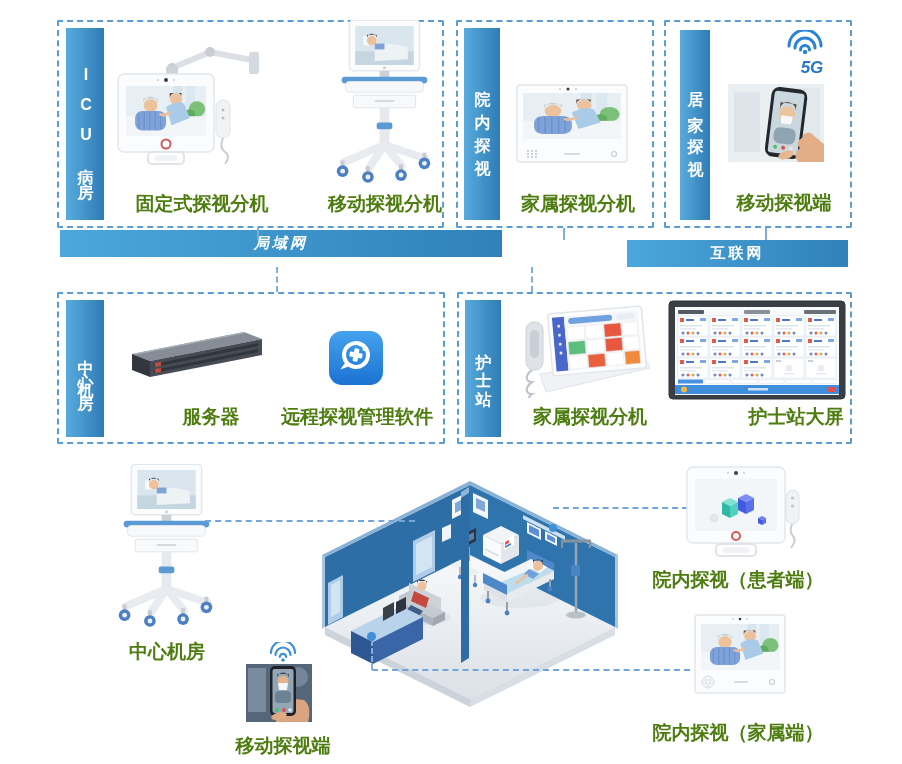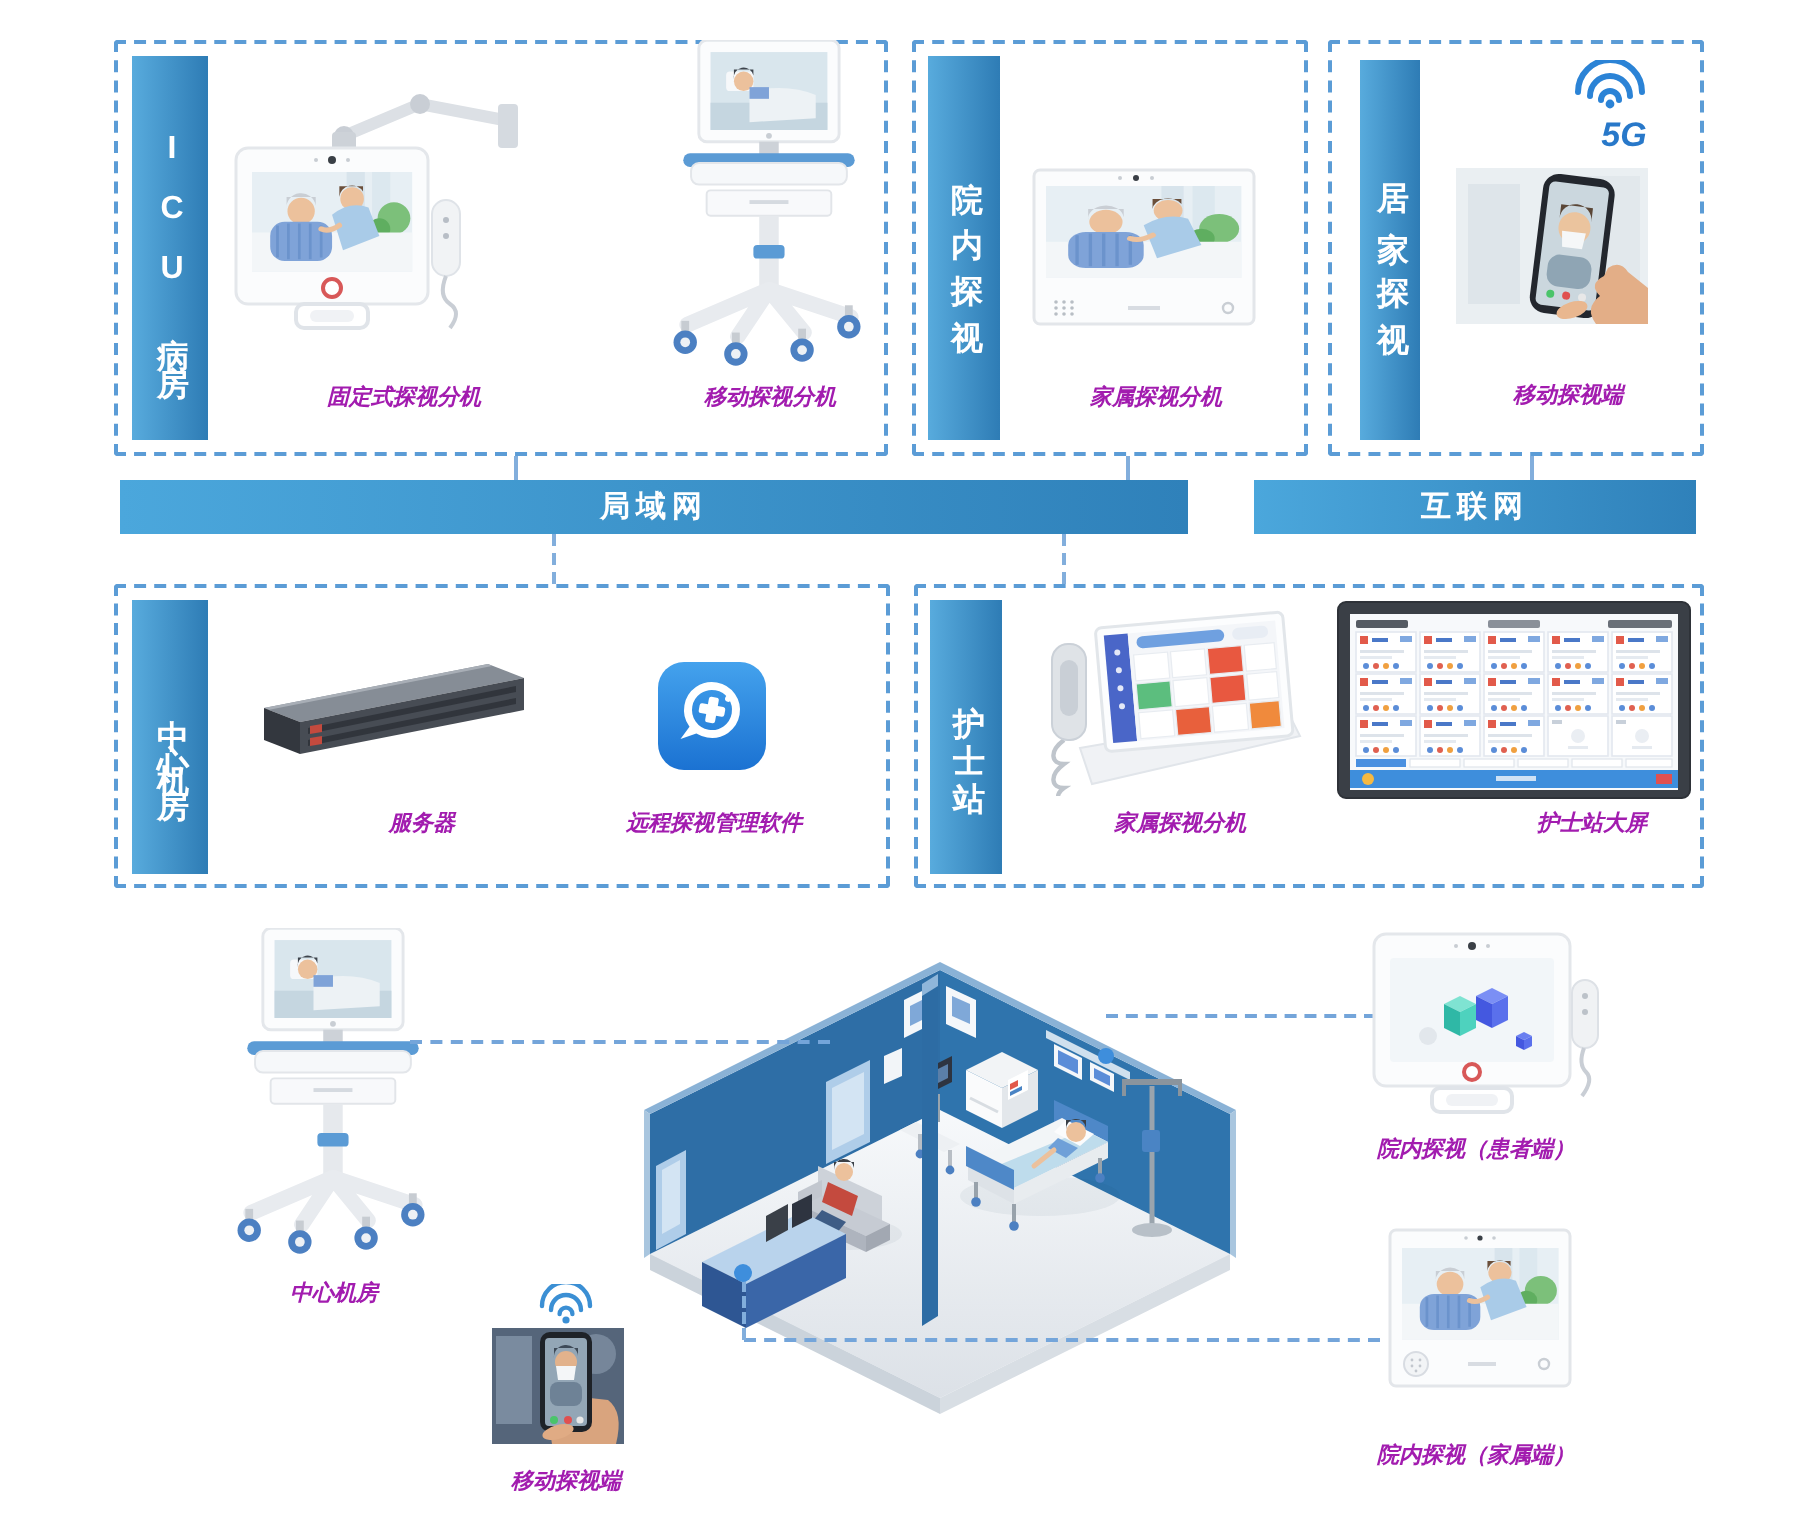--- a/index.html
+++ b/index.html
@@ -11,22 +11,22 @@
         justify-content:center;font-weight:600;font-size:16px;}
   .ls-5{letter-spacing:13px;}
   .ls-4t{letter-spacing:23px;}
   .ls-4b{letter-spacing:11px;}
   .ls-3b{letter-spacing:19px;}
   .netbar{position:absolute;height:27px;background:linear-gradient(90deg,#4BA7DC,#2F81BA);
           color:#fff;font-weight:600;font-size:15px;display:flex;align-items:center;
           justify-content:center;letter-spacing:3px;}
   .vline{position:absolute;width:0;border-left:2px dashed #82AEDC;}
   .hline{position:absolute;height:0;border-top:2px dashed #74A5DA;}
-  .lbl{position:absolute;color:#a21caf;font-size:11px;font-weight:600;white-space:nowrap;
-       transform:translateX(-50%);font-style:italic;}
+  .lbl{position:absolute;color:#4d7c0f;font-size:19px;font-weight:600;white-space:nowrap;
+       transform:translateX(-50%);}
   .dev{position:absolute;}
   .dot{position:absolute;width:9px;height:9px;border-radius:50%;background:#3E8EDC;}
 </style>
 </head>
 <body>
 
 <div id="stage">
 
   <svg width="0" height="0" style="position:absolute" aria-hidden="true">
     <defs>
@@ -111,21 +111,21 @@
   <div class="dashed-box" style="left:664px;top:20px;width:188px;height:208px;"></div>
   <div class="dashed-box" style="left:57px;top:292px;width:388px;height:152px;"></div>
   <div class="dashed-box" style="left:457px;top:292px;width:395px;height:152px;"></div>
 
   <div class="vbar ls-5" style="left:66px;top:28px;width:38px;height:192px;">ICU病房</div>
   <div class="vbar ls-4t" style="left:464px;top:28px;width:36px;height:192px;">院内探视</div>
   <div class="vbar ls-4t" style="left:680px;top:30px;width:30px;height:190px;">居家探视</div>
   <div class="vbar ls-4b" style="left:66px;top:300px;width:38px;height:137px;">中心机房</div>
   <div class="vbar ls-3b" style="left:465px;top:300px;width:36px;height:137px;">护士站</div>
 
-  <div class="netbar" style="left:60px;top:240px;width:534px;">局域网</div>
+  <div class="netbar" style="left:60px;top:230px;width:442px;font-style:italic;">局域网</div>
   <div class="netbar" style="left:627px;top:240px;width:221px;">互联网</div>
 
   <div class="vline" style="left:257px;top:228px;height:12px;"></div>
   <div class="vline" style="left:563px;top:228px;height:12px;"></div>
   <div class="vline" style="left:765px;top:228px;height:12px;"></div>
   <div class="vline" style="left:276px;top:267px;height:25px;"></div>
   <div class="vline" style="left:531px;top:267px;height:25px;"></div>
 
   <svg class="dev" style="left:112px;top:42px;" width="155" height="125" viewBox="0 0 155 125">
     <path d="M60,26 L98,10 L140,18" stroke="#DCE0E5" stroke-width="6" fill="none" stroke-linecap="round"></path>

